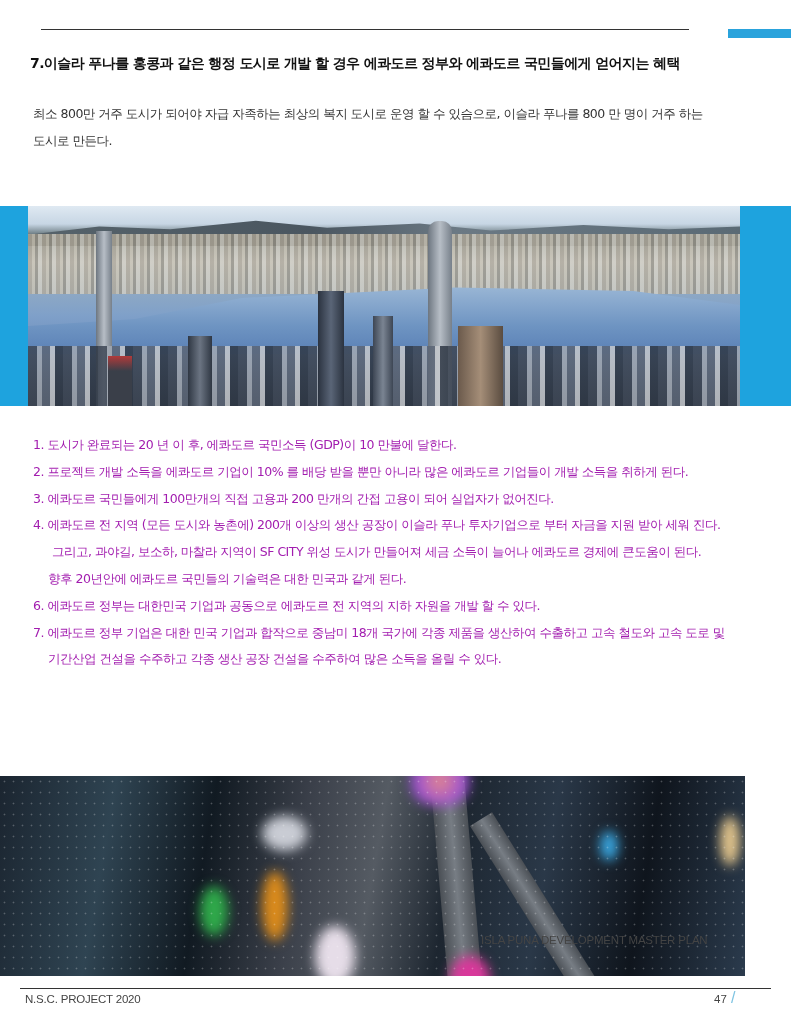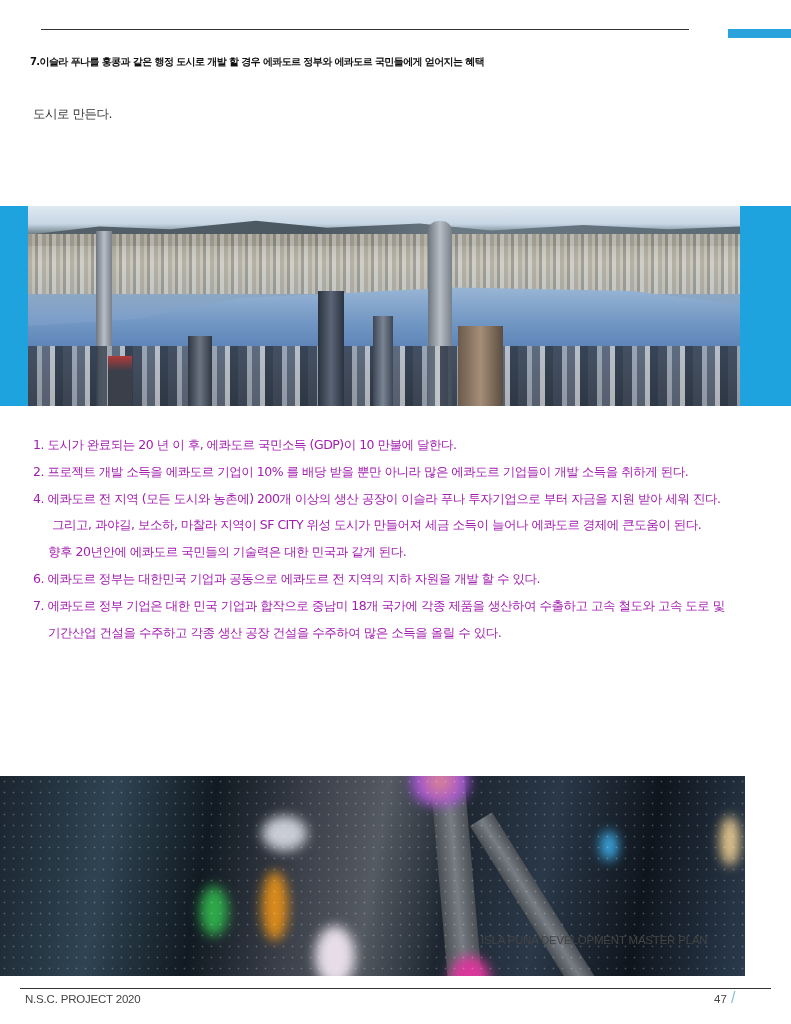--- a/index.html
+++ b/index.html
@@ -1,19 +1,19 @@
 <!DOCTYPE html>
 <html><head>
 <meta charset="utf-8">
 <style>
   html,body{margin:0;padding:0;background:#fff;}
   body{width:791px;height:1024px;position:relative;overflow:hidden;font-family:"DejaVu Sans","Liberation Sans",sans-serif;color:#2a2a2a;}
   .top-rule{position:absolute;left:41px;top:29px;width:648px;height:1px;background:#333;}
   .accent-tab{position:absolute;left:728px;top:29px;width:63px;height:9px;background:#2aa3dc;}
-  .heading{position:absolute;left:30px;top:55px;width:760px;font-size:10px;font-weight:bold;color:#111;letter-spacing:-0.6px;white-space:nowrap;}
+  .heading{position:absolute;left:30px;top:55px;width:760px;font-size:14px;font-weight:bold;color:#111;letter-spacing:-0.6px;white-space:nowrap;}
   .intro{position:absolute;left:33px;top:100px;width:700px;font-size:12.5px;line-height:27px;color:#333;letter-spacing:-0.5px;}
   .photo-band{position:absolute;left:0;top:206px;width:791px;height:200px;background:#1ea3de;}
   .photo1{position:absolute;left:28px;top:206px;width:712px;height:200px;overflow:hidden;
     background:linear-gradient(180deg,#dfe9f2 0%,#c7d6e4 9%,#6f7f86 14%,#8a9aa6 20%,#b9c6d2 28%,#8fa9c4 42%,#7fa0c9 55%,#6e8fbd 70%,#4d5f79 85%,#2d3440 100%);}
   .photo1 .mtn{position:absolute;left:0;top:12px;width:100%;height:28px;background:linear-gradient(90deg,#56636b,#4a5660 40%,#6b7984 60%,#5a6a75);clip-path:polygon(0 60%,10% 30%,20% 40%,32% 10%,42% 35%,55% 20%,65% 45%,78% 25%,90% 40%,100% 30%,100% 100%,0 100%);}
   .photo1 .city{position:absolute;left:0;top:28px;width:100%;height:60px;background:repeating-linear-gradient(90deg,#b4aa98 0 4px,#cfc6b3 4px 7px,#9a9384 7px 10px,#d8d2c4 10px 14px);opacity:.75;}
   .photo1 .water{position:absolute;left:0;top:78px;width:100%;height:70px;background:linear-gradient(180deg,#9cb8d6,#6e94c2 60%,#5a80b5);clip-path:polygon(0 60%,15% 50%,30% 20%,60% 5%,85% 10%,100% 30%,100% 100%,0 100%);}
   .photo1 .tower{position:absolute;bottom:0;background:linear-gradient(90deg,#6d7680,#b7bec6 50%,#77808a);}
   .photo1 .fg{position:absolute;left:0;bottom:0;width:100%;height:60px;background:repeating-linear-gradient(90deg,#3d4654 0 9px,#a2a9b3 9px 14px,#5c6676 14px 22px,#c5c8cc 22px 27px,#2f3845 27px 35px);opacity:.85;}
   .list{position:absolute;left:33px;top:432px;width:720px;font-size:12.5px;line-height:26.8px;color:#a21caf;letter-spacing:-0.5px;}
@@ -34,20 +34,21 @@
 </style>
 </head>
 <body>
 
 <div class="top-rule"></div>
 <div class="accent-tab"></div>
 
 <div class="heading">7.이슬라 푸나를 홍콩과 같은 행정 도시로 개발 할 경우 에콰도르 정부와 에콰도르 국민들에게 얻어지는 혜택</div>
 
 <div class="intro">
+  <div>최소 800만 거주 도시가 되어야 자급 자족하는 최상의 복지 도시로 운영 할 수 있슴으로, 이슬라 푸나를 800 만 명이 거주 하는</div>
   <div>도시로 만든다.</div>
 </div>
 
 <div class="photo-band"></div>
 <div class="photo1">
   <div class="mtn"></div>
   <div class="city"></div>
   <div class="water"></div>
   <div class="tower" style="left:68px;width:16px;height:175px;"></div>
   <div class="tower" style="left:400px;width:24px;height:185px;border-radius:10px 10px 0 0;"></div>
@@ -55,20 +56,21 @@
   <div class="tower" style="left:290px;width:26px;height:115px;background:linear-gradient(90deg,#2b3340,#5a6577 50%,#2b3340);"></div>
   <div class="tower" style="left:160px;width:24px;height:70px;background:linear-gradient(90deg,#2f3743,#6b7482,#2f3743);"></div>
   <div class="tower" style="left:80px;width:24px;height:50px;background:linear-gradient(180deg,#b13a3a,#3a3f49 30%);"></div>
   <div class="tower" style="left:430px;width:45px;height:80px;background:linear-gradient(90deg,#6b5a4c,#a58e78,#5a4c40);"></div>
   <div class="tower" style="left:345px;width:20px;height:90px;background:linear-gradient(90deg,#3d4654,#7a8492,#3d4654);"></div>
 </div>
 
 <div class="list">
   <div class="item">1. 도시가 완료되는 20 년 이 후, 에콰도르 국민소득 (GDP)이 10 만불에 달한다.</div>
   <div class="item">2. 프로젝트 개발 소득을 에콰도르 기업이 10% 를 배당 받을 뿐만 아니라  많은 에콰도르 기업들이 개발 소득을 취하게 된다.</div>
+  <div class="item">3. 에콰도르 국민들에게 100만개의 직접 고용과 200 만개의 간접 고용이 되어 실업자가 없어진다.</div>
   <div class="item">4. 에콰도르 전 지역 (모든 도시와 농촌에) 200개 이상의 생산 공장이 이슬라 푸나 투자기업으로 부터 자금을 지원 받아 세워 진다.</div>
   <div class="item cont">그리고, 과야길, 보소하, 마찰라 지역이 SF CITY 위성 도시가 만들어져 세금 소득이 늘어나 에콰도르 경제에  큰도움이 된다.</div>
   <div class="item cont2">향후 20년안에 에콰도르 국민들의 기술력은 대한 민국과 같게 된다.</div>
   <div class="item">6. 에콰도르 정부는 대한민국 기업과 공동으로 에콰도르 전 지역의 지하 자원을 개발 할 수 있다.</div>
   <div class="item">7. 에콰도르 정부 기업은 대한 민국 기업과 합작으로 중남미 18개 국가에 각종 제품을 생산하여 수출하고 고속 철도와 고속 도로 및</div>
   <div class="item cont2">기간산업 건설을 수주하고 각종 생산 공장 건설을 수주하여 많은 소득을 올릴 수 있다.</div>
 </div>
 
 <div class="photo2">
   <div class="road" style="left:430px;top:0;width:34px;height:240px;transform:rotate(-5deg);"></div>

